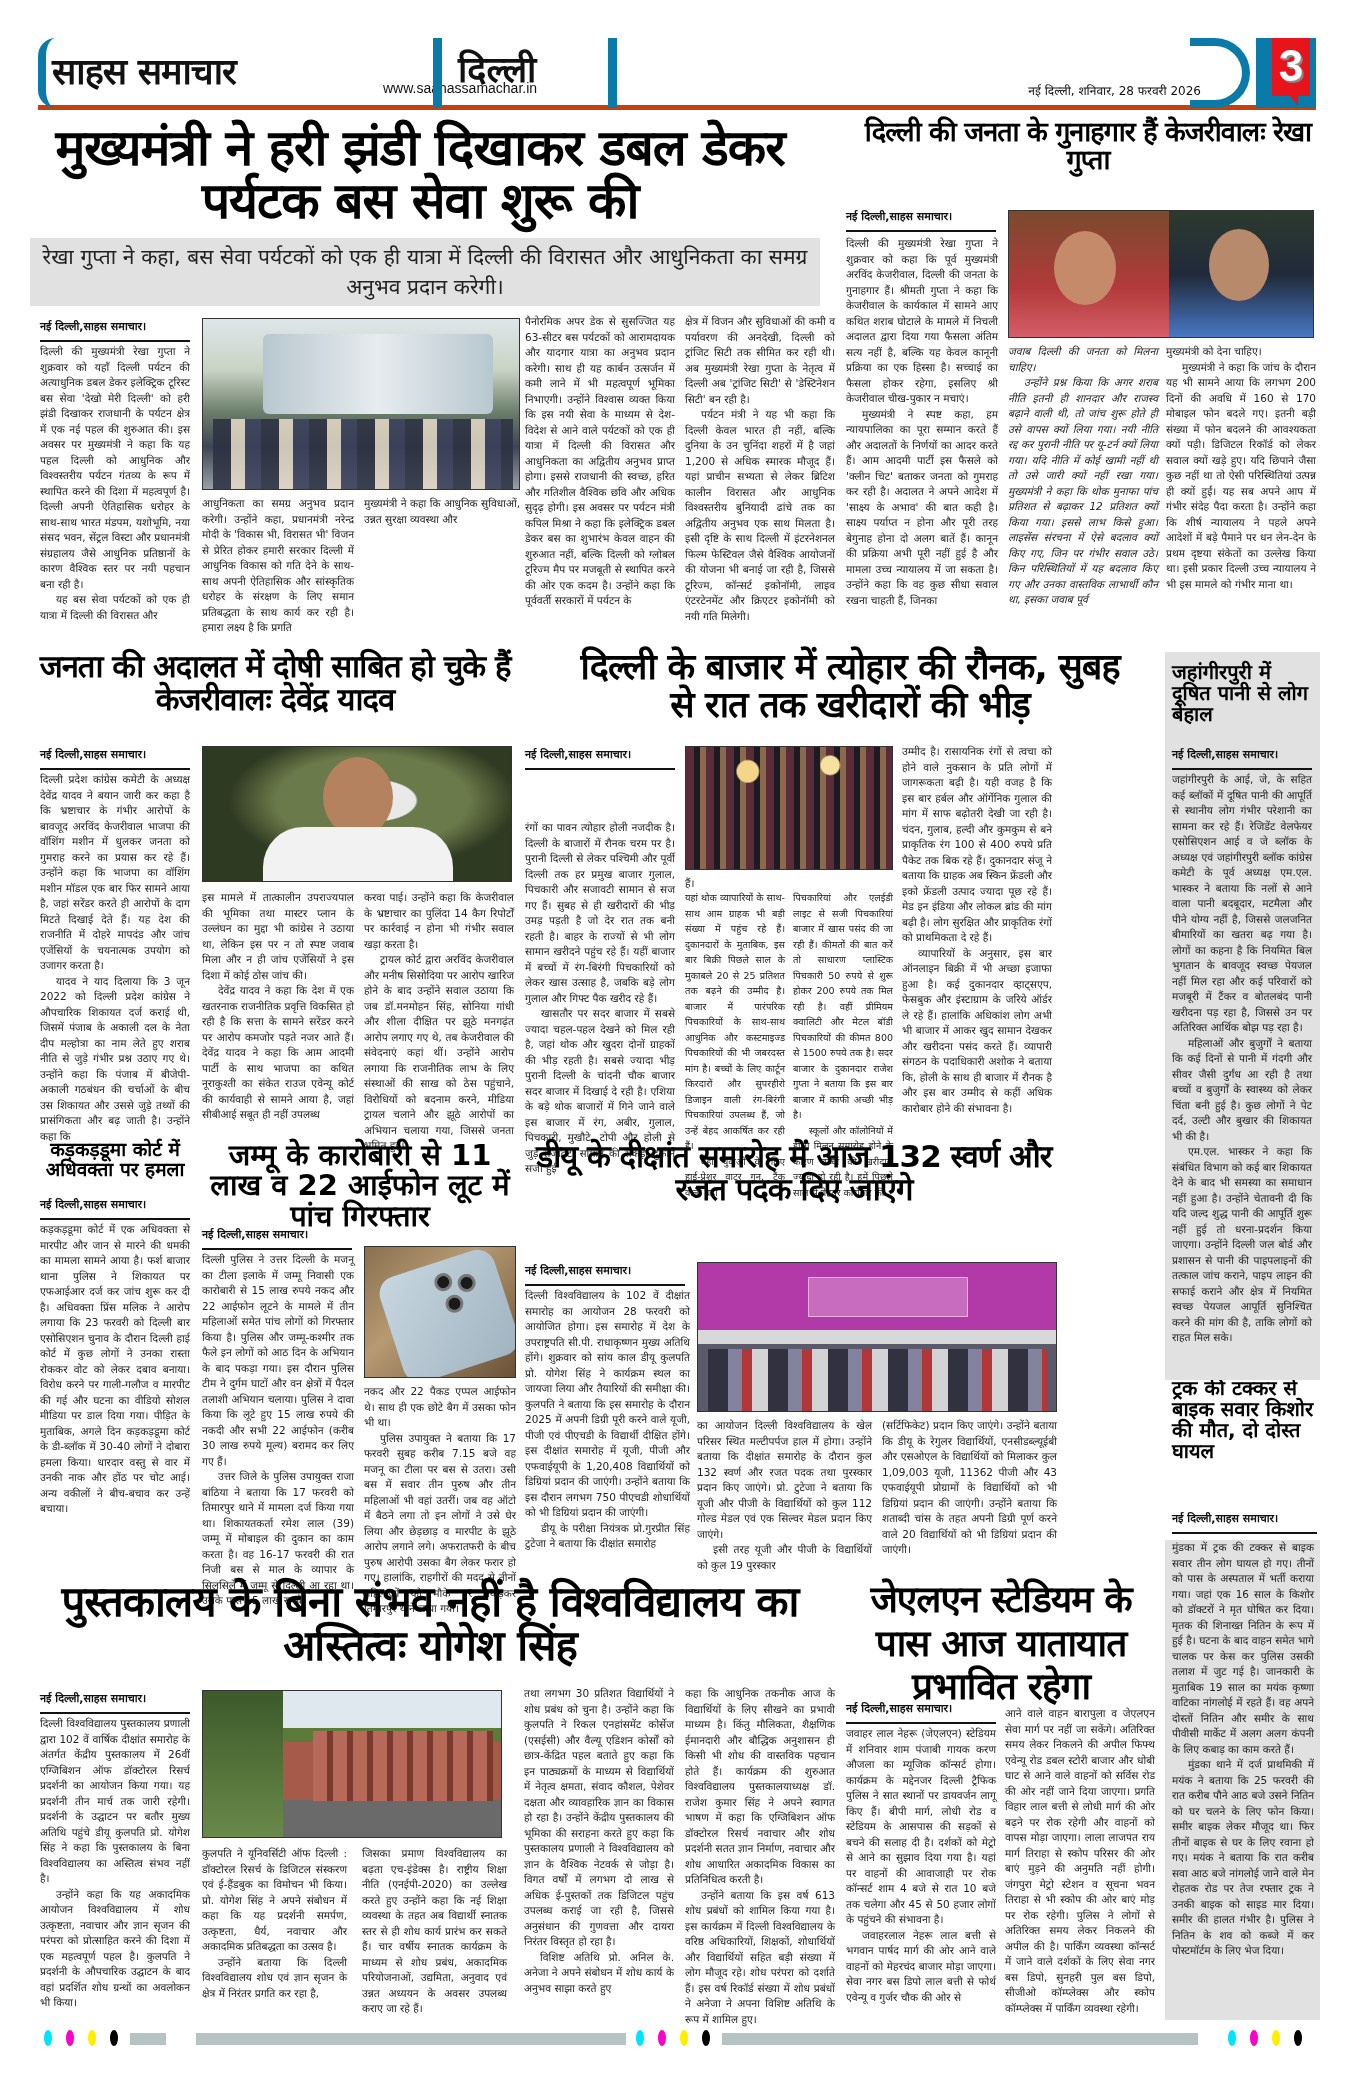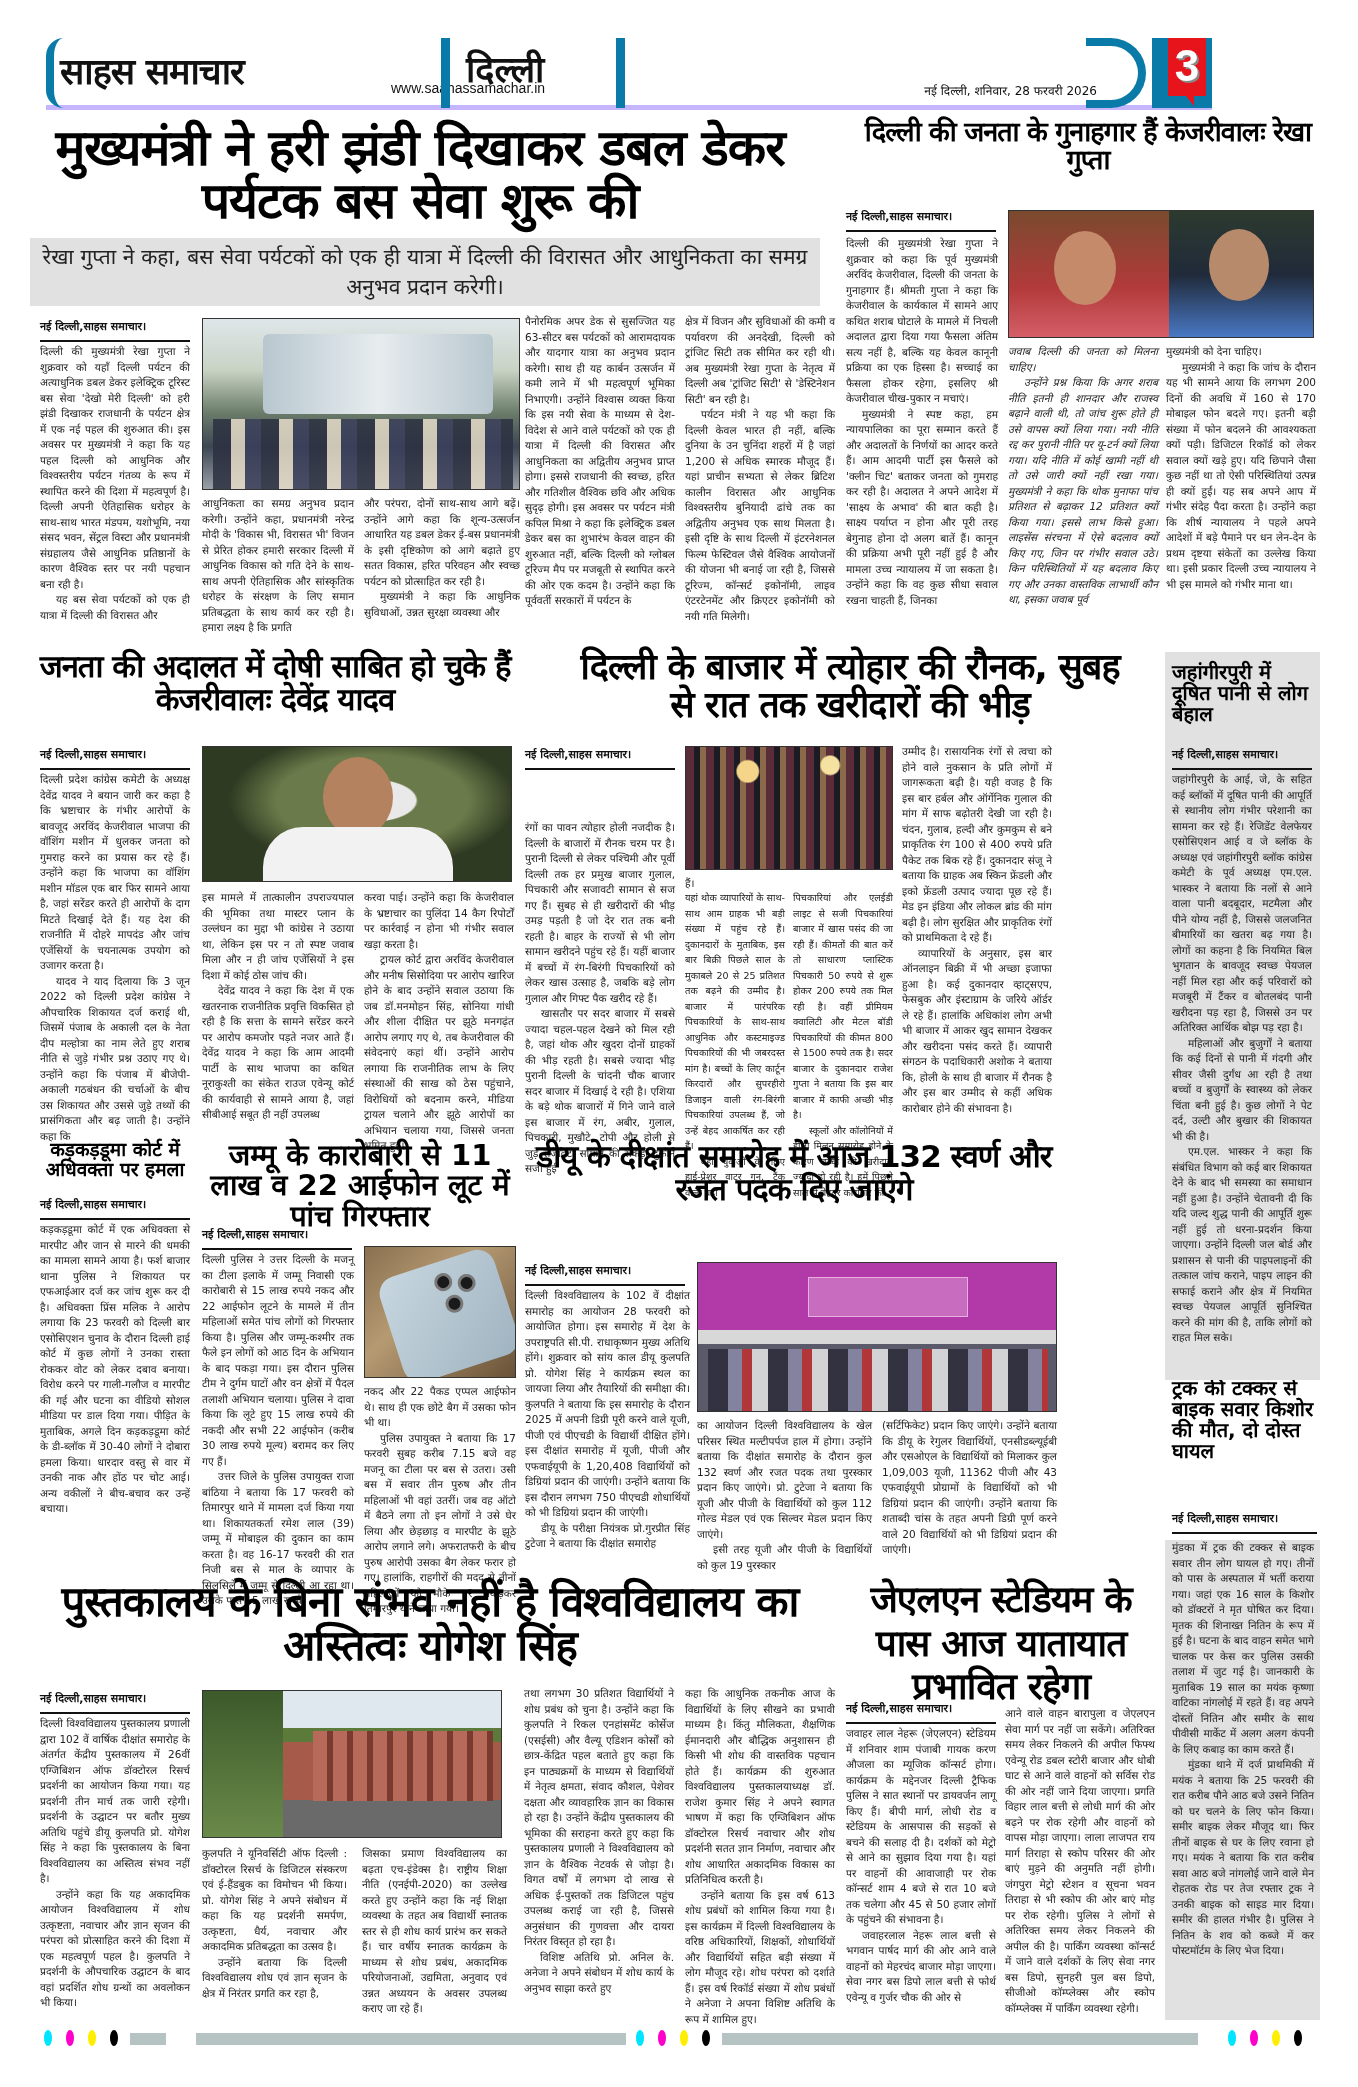--- a/index.html
+++ b/index.html
@@ -1,19 +1,19 @@
 <!DOCTYPE html>
 <html><head>
 <meta charset="utf-8">
 <style>
   * { box-sizing: border-box; margin: 0; padding: 0; }
   body { width: 1358px; height: 2087px; background: #fff; font-family: "DejaVu Sans", sans-serif; color: #111; position: relative; overflow: hidden; }
   .abs { position: absolute; }
   
-  .mast { left: 46px; top: 38px; width: 1166px; height: 72px; border-bottom: 5px solid #c4b5fd; }
+  .mast { left: 38px; top: 38px; width: 1278px; height: 72px; border-bottom: 5px solid #c2410c; }
   .mast-left { position: absolute; left: 0; top: 0; height: 70px; width: 470px; border-left: 8px solid #0a7ba8; border-radius: 18px 0 0 18px; }
   .brand { position: absolute; left: 14px; top: 8px; font-size: 36px; font-weight: bold; letter-spacing: -1px; }
   .url { position: absolute; left: 345px; top: 42px; font-family: "Liberation Sans", sans-serif; font-size: 14px; }
   .sep1 { position: absolute; left: 395px; top: 0; width: 9px; height: 70px; background: #0a7ba8; }
   .section { position: absolute; left: 420px; top: 6px; font-size: 36px; font-weight: bold; }
   .sep2 { position: absolute; left: 570px; top: 0; width: 9px; height: 70px; background: #0a7ba8; }
   .mast-right { position: absolute; right: 0; top: 0; height: 70px; width: 64px; background: #0a7ba8; }
   .mast-curve-inner { position: absolute; right: 60px; top: 0; width: 50px; height: 70px; background: #fff; border-radius: 0 35px 35px 0; }
   .date { position: absolute; right: 115px; top: 44px; font-size: 12px; font-weight: normal; }
   .pagenum { position: absolute; right: 6px; top: 0; width: 38px; height: 58px; background: #e8141c; color: #fff; font-size: 44px; font-weight: bold; text-align: center; line-height: 56px; font-family: "Liberation Sans", sans-serif; text-shadow: 2px 2px 0 #888; }
@@ -51,21 +51,20 @@
 <div class="abs body" style="left:40px;top:344px;width:150px;">
   <p>दिल्ली की मुख्यमंत्री रेखा गुप्ता ने शुक्रवार को यहाँ दिल्ली पर्यटन की अत्याधुनिक डबल डेकर इलेक्ट्रिक टूरिस्ट बस सेवा 'देखो मेरी दिल्ली' को हरी झंडी दिखाकर राजधानी के पर्यटन क्षेत्र में एक नई पहल की शुरुआत की। इस अवसर पर मुख्यमंत्री ने कहा कि यह पहल दिल्ली को आधुनिक और विश्वस्तरीय पर्यटन गंतव्य के रूप में स्थापित करने की दिशा में महत्वपूर्ण है। दिल्ली अपनी ऐतिहासिक धरोहर के साथ-साथ भारत मंडपम, यशोभूमि, नया संसद भवन, सेंट्रल विस्टा और प्रधानमंत्री संग्रहालय जैसे आधुनिक प्रतिष्ठानों के कारण वैश्विक स्तर पर नयी पहचान बना रही है।</p>
     <p>यह बस सेवा पर्यटकों को एक ही यात्रा में दिल्ली की विरासत और</p>
 </div>
 <div class="abs photo" style="left:202px;top:318px;width:318px;height:172px;background:linear-gradient(180deg,#dfe6ea 0%,#c9d3c4 30%,#6b7d6b 55%,#3c4654 75%,#9aa0a8 100%);">
   <div style="position:absolute;left:60px;top:15px;width:230px;height:80px;background:linear-gradient(90deg,#b8c7cf,#e7ecef,#b8c7cf);border-radius:6px;"></div>
   <div style="position:absolute;left:10px;top:100px;width:300px;height:70px;background:repeating-linear-gradient(90deg,#2b3040 0 18px,#e6dcc8 18px 32px,#3a3f5a 32px 48px);opacity:.85;"></div>
 </div>
 <div class="abs body" style="left:202px;top:496px;width:152px;">आधुनिकता का समग्र अनुभव प्रदान करेगी। उन्होंने कहा, प्रधानमंत्री नरेन्द्र मोदी के 'विकास भी, विरासत भी' विजन से प्रेरित होकर हमारी सरकार दिल्ली में आधुनिक विकास को गति देने के साथ-साथ अपनी ऐतिहासिक और सांस्कृतिक धरोहर के संरक्षण के लिए समान प्रतिबद्धता के साथ कार्य कर रही है। हमारा लक्ष्य है कि प्रगति</div>
 <div class="abs body" style="left:364px;top:496px;width:156px;">
-  <p>और परंपरा, दोनों साथ-साथ आगे बढ़ें। उन्होंने आगे कहा कि शून्य-उत्सर्जन आधारित यह डबल डेकर ई-बस प्रधानमंत्री के इसी दृष्टिकोण को आगे बढ़ाते हुए सतत विकास, हरित परिवहन और स्वच्छ पर्यटन को प्रोत्साहित कर रही है।</p>
     <p>मुख्यमंत्री ने कहा कि आधुनिक सुविधाओं, उन्नत सुरक्षा व्यवस्था और</p>
 </div>
 <div class="abs body" style="left:525px;top:314px;width:150px;">पैनोरमिक अपर डेक से सुसज्जित यह 63-सीटर बस पर्यटकों को आरामदायक और यादगार यात्रा का अनुभव प्रदान करेगी। साथ ही यह कार्बन उत्सर्जन में कमी लाने में भी महत्वपूर्ण भूमिका निभाएगी। उन्होंने विश्वास व्यक्त किया कि इस नयी सेवा के माध्यम से देश-विदेश से आने वाले पर्यटकों को एक ही यात्रा में दिल्ली की विरासत और आधुनिकता का अद्वितीय अनुभव प्राप्त होगा। इससे राजधानी की स्वच्छ, हरित और गतिशील वैश्विक छवि और अधिक सुदृढ़ होगी। इस अवसर पर पर्यटन मंत्री कपिल मिश्रा ने कहा कि इलेक्ट्रिक डबल डेकर बस का शुभारंभ केवल वाहन की शुरुआत नहीं, बल्कि दिल्ली को ग्लोबल टूरिज्म मैप पर मजबूती से स्थापित करने की ओर एक कदम है। उन्होंने कहा कि पूर्ववर्ती सरकारों में पर्यटन के</div>
 <div class="abs body" style="left:685px;top:314px;width:150px;">
   <p>क्षेत्र में विजन और सुविधाओं की कमी व पर्यावरण की अनदेखी, दिल्ली को ट्रांजिट सिटी तक सीमित कर रही थी। अब मुख्यमंत्री रेखा गुप्ता के नेतृत्व में दिल्ली अब 'ट्रांजिट सिटी' से 'डेस्टिनेशन सिटी' बन रही है।</p>
     <p>पर्यटन मंत्री ने यह भी कहा कि दिल्ली केवल भारत ही नहीं, बल्कि दुनिया के उन चुनिंदा शहरों में है जहां 1,200 से अधिक स्मारक मौजूद हैं। यहां प्राचीन सभ्यता से लेकर ब्रिटिश कालीन विरासत और आधुनिक विश्वस्तरीय बुनियादी ढांचे तक का अद्वितीय अनुभव एक साथ मिलता है। इसी दृष्टि के साथ दिल्ली में इंटरनेशनल फिल्म फेस्टिवल जैसे वैश्विक आयोजनों की योजना भी बनाई जा रही है, जिससे टूरिज्म, कॉन्सर्ट इकोनॉमी, लाइव एंटरटेनमेंट और क्रिएटर इकोनॉमी को नयी गति मिलेगी।</p>
 </div>
 
 <div class="abs hl" style="left:848px;top:118px;width:480px;font-size:27px;">दिल्ली की जनता के गुनाहगार हैं केजरीवालः रेखा गुप्ता</div>
 <div class="abs dateline" style="left:846px;top:208px;width:150px;font-size:11px;">नई दिल्ली,साहस समाचार।</div>

